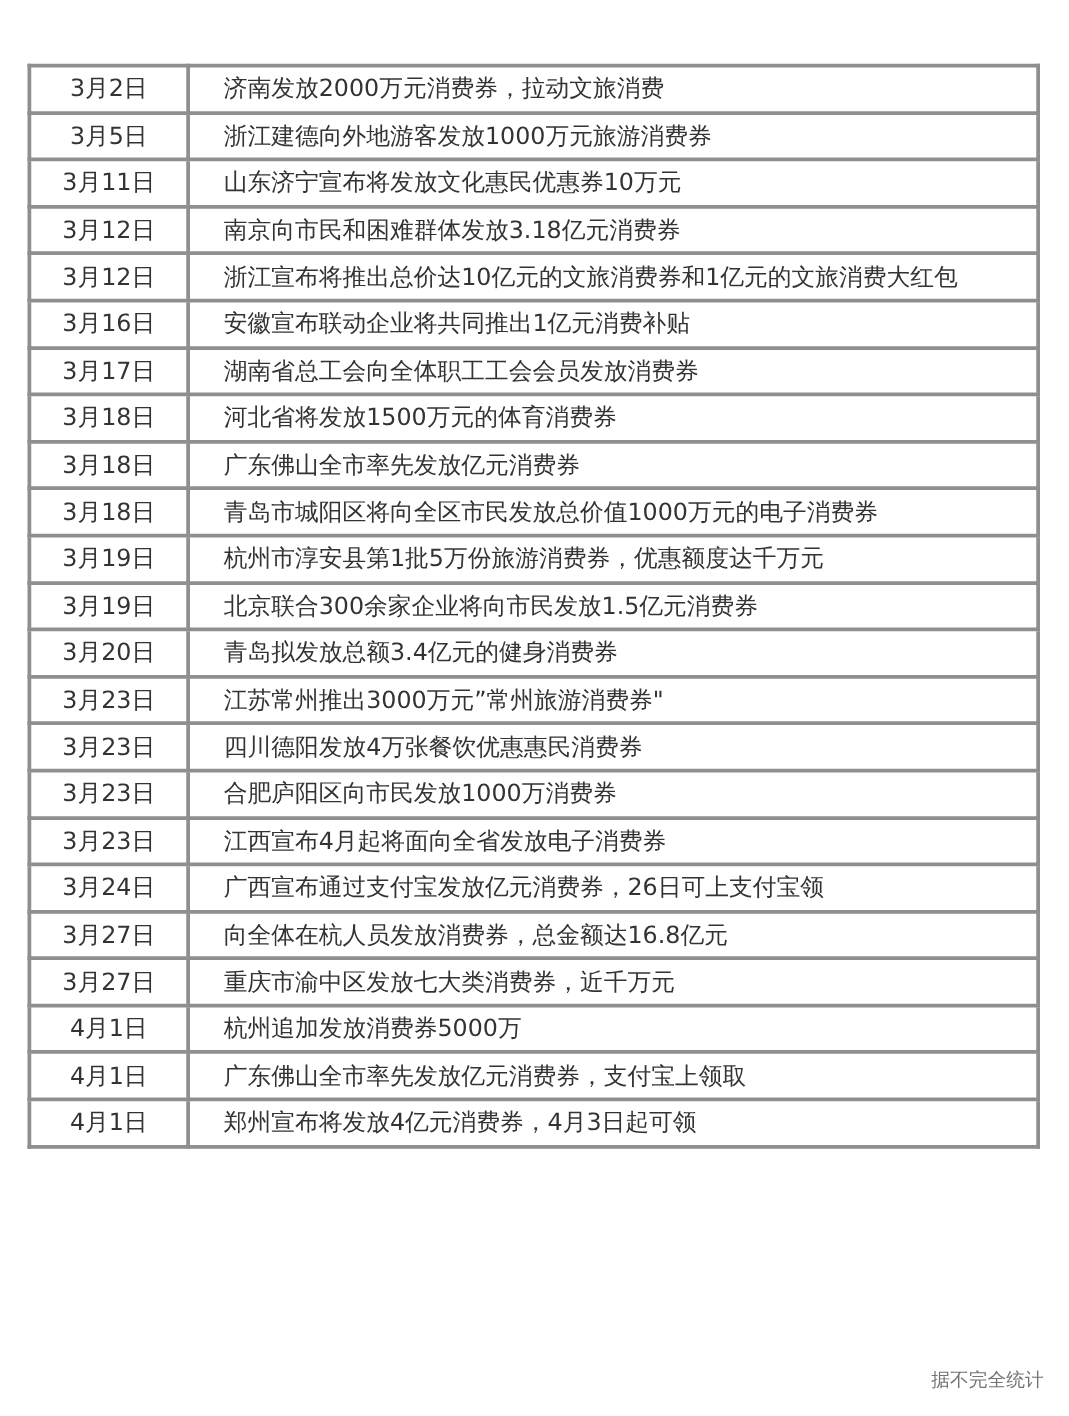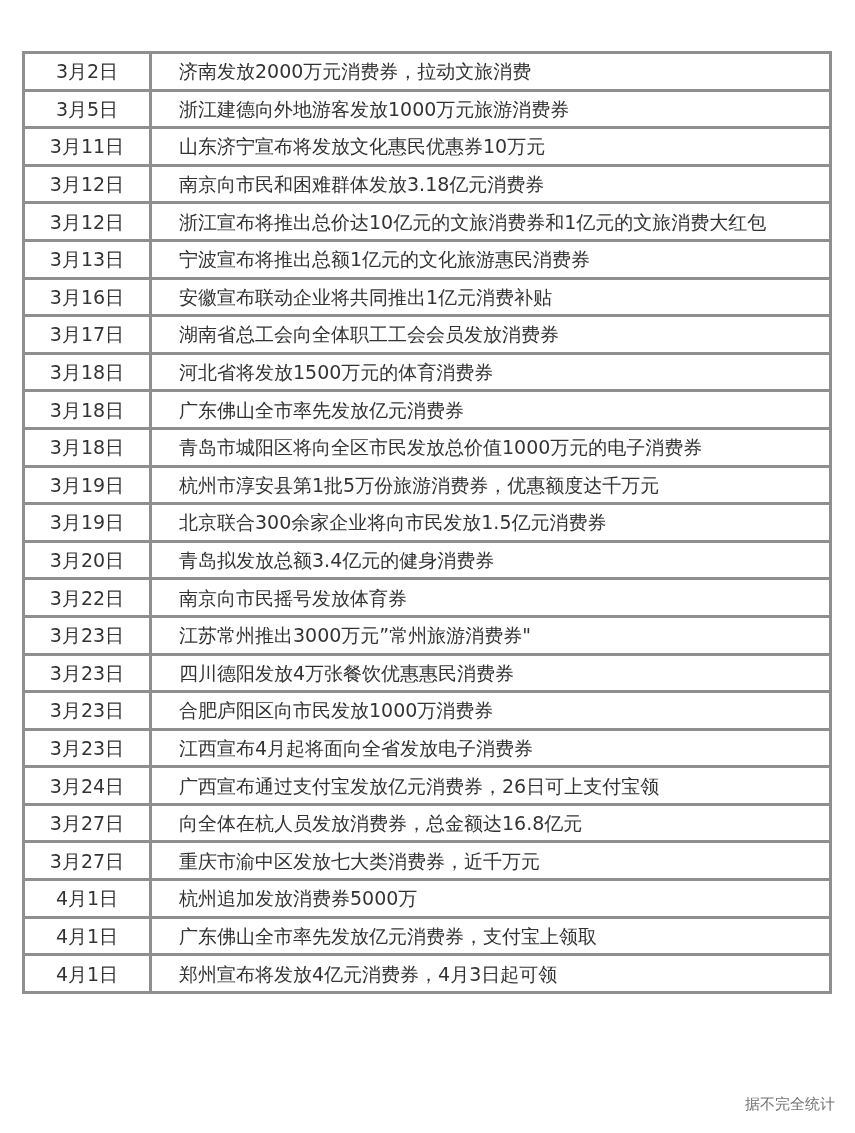--- a/index.html
+++ b/index.html
@@ -33,24 +33,20 @@
         </tr>
         <tr>
           <td class="date">3月12日</td>
           <td class="desc">南京向市民和困难群体发放3.18亿元消费券</td>
         </tr>
         <tr>
           <td class="date">3月12日</td>
           <td class="desc">浙江宣布将推出总价达10亿元的文旅消费券和1亿元的文旅消费大红包</td>
         </tr>
         <tr>
-          <td class="date">3月13日</td>
-          <td class="desc">宁波宣布将推出总额1亿元的文化旅游惠民消费券</td>
-        </tr>
-        <tr>
           <td class="date">3月16日</td>
           <td class="desc">安徽宣布联动企业将共同推出1亿元消费补贴</td>
         </tr>
         <tr>
           <td class="date">3月17日</td>
           <td class="desc">湖南省总工会向全体职工工会会员发放消费券</td>
         </tr>
         <tr>
           <td class="date">3月18日</td>
           <td class="desc">河北省将发放1500万元的体育消费券</td>
@@ -67,24 +63,20 @@
           <td class="date">3月19日</td>
           <td class="desc">杭州市淳安县第1批5万份旅游消费券，优惠额度达千万元</td>
         </tr>
         <tr>
           <td class="date">3月19日</td>
           <td class="desc">北京联合300余家企业将向市民发放1.5亿元消费券</td>
         </tr>
         <tr>
           <td class="date">3月20日</td>
           <td class="desc">青岛拟发放总额3.4亿元的健身消费券</td>
-        </tr>
-        <tr>
-          <td class="date">3月22日</td>
-          <td class="desc">南京向市民摇号发放体育券</td>
         </tr>
         <tr>
           <td class="date">3月23日</td>
           <td class="desc">江苏常州推出3000万元”常州旅游消费券"</td>
         </tr>
         <tr>
           <td class="date">3月23日</td>
           <td class="desc">四川德阳发放4万张餐饮优惠惠民消费券</td>
         </tr>
         <tr>

